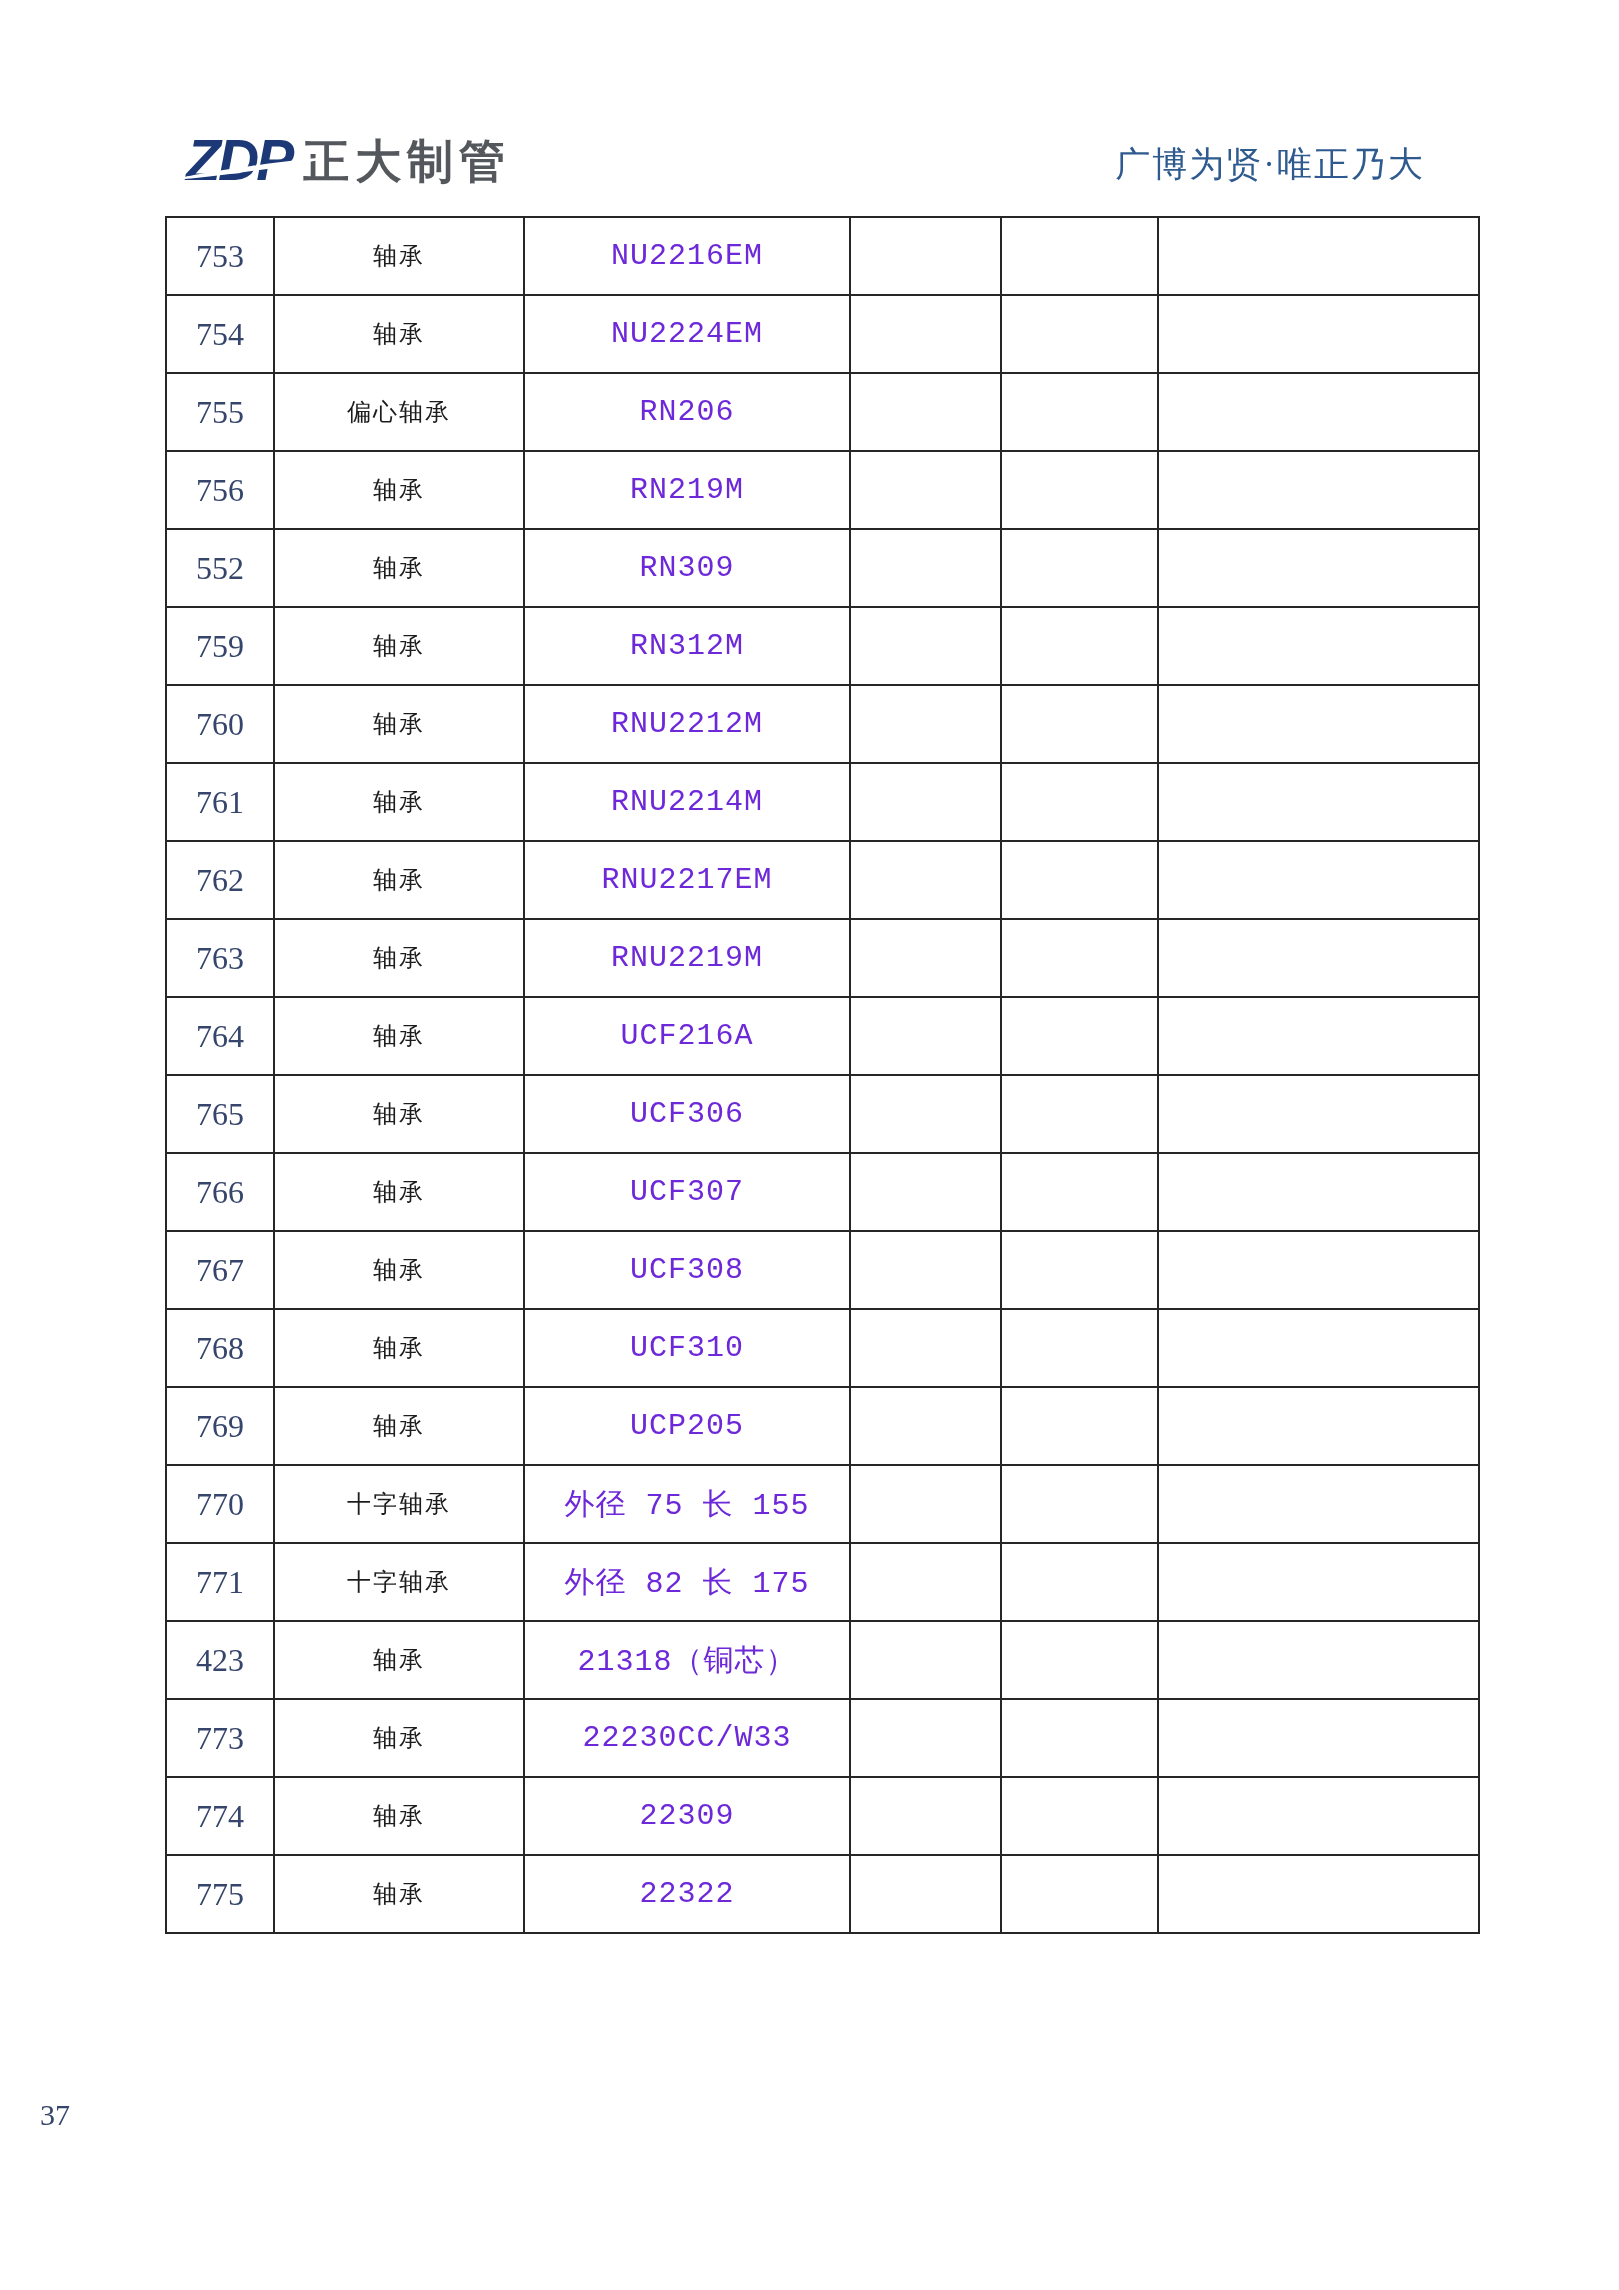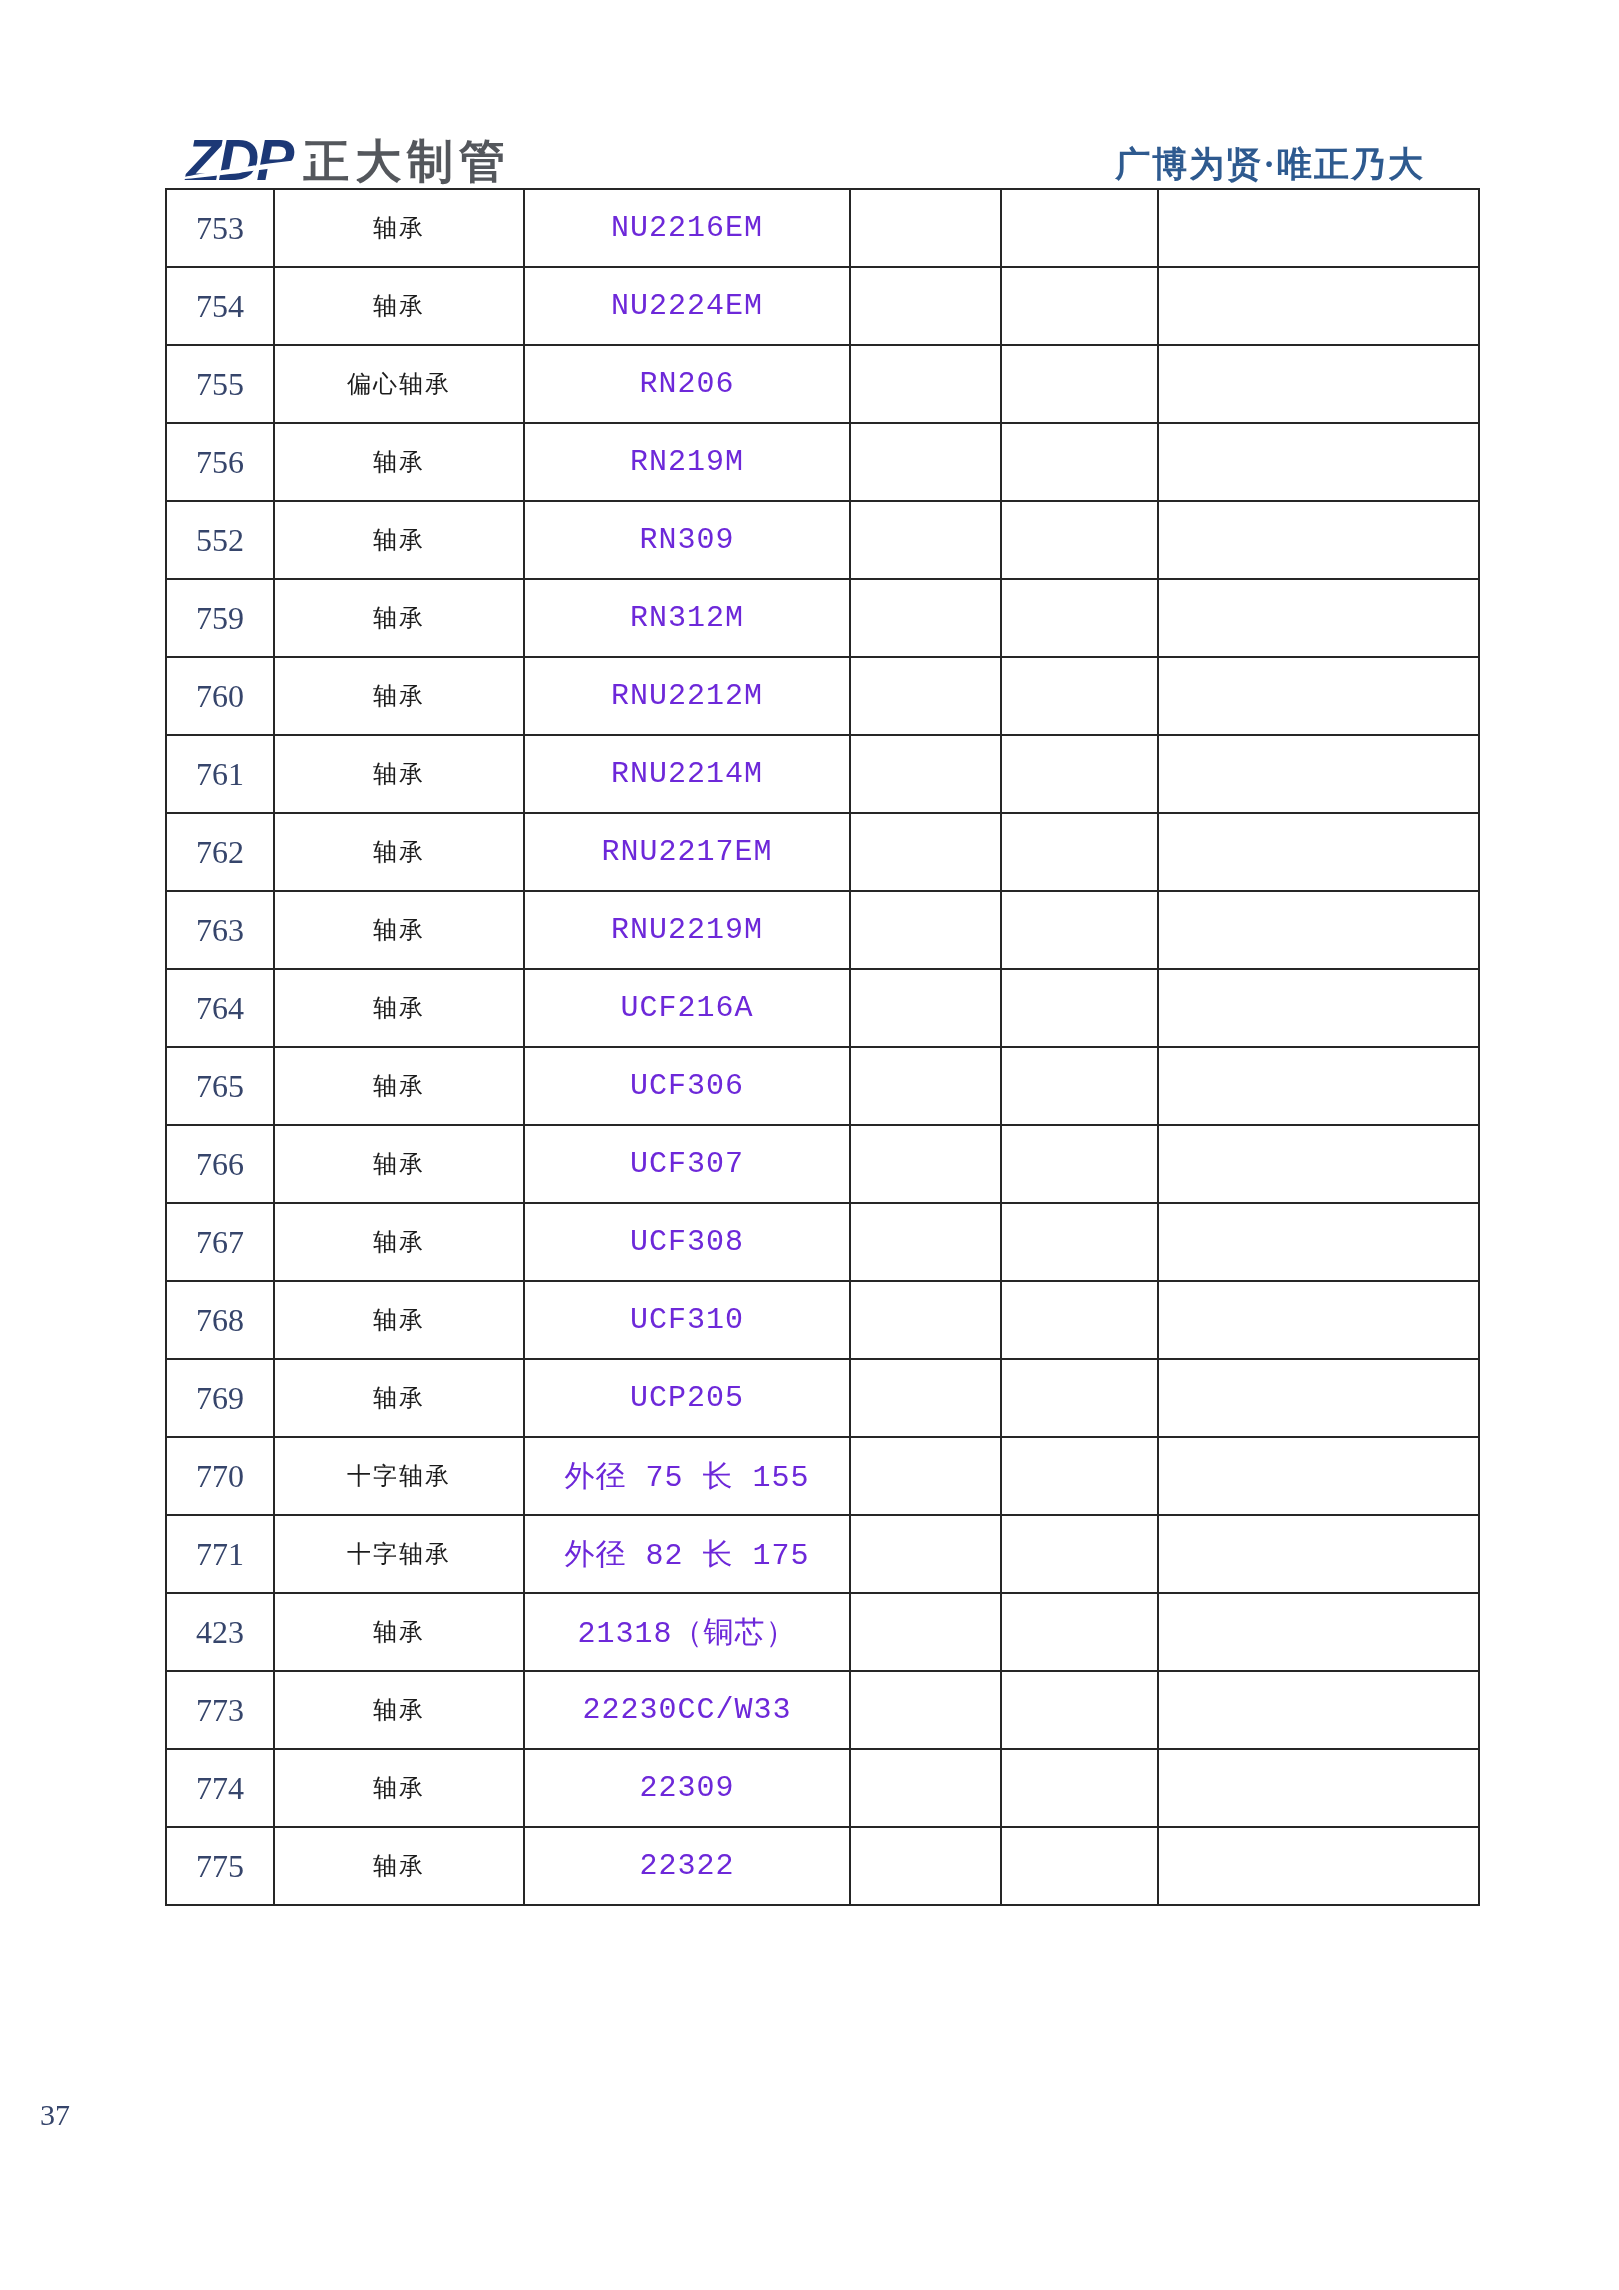--- a/index.html
+++ b/index.html
@@ -55,32 +55,32 @@
     font-size: 46px;
     line-height: 0.95;
     letter-spacing: 5.9px;
     color: var(--logo-gray, #54575c);
   }
   .header-slogan {
     position: absolute;
     right: 194px;
     top: 141px;
     font-family: "Liberation Serif", serif;
-    font-weight: 700;
+    font-weight: 400;
     font-size: 35px;
     letter-spacing: 2px;
     color: var(--slogan-blue, #2e5a8f);
     white-space: nowrap;
   }
 
   
   table.parts-table {
     position: absolute;
     left: 165px;
-    top: 188px;
+    top: 216px;
     width: 1313px;
     border-collapse: collapse;
     table-layout: fixed;
   }
   .parts-table td {
     border-left: 2px solid var(--table-border, #262626);
     border-right: 2px solid var(--table-border, #262626);
     border-top: 2.9px solid var(--table-border, #262626);
     border-bottom: 2.9px solid var(--table-border, #262626);
     text-align: center;

